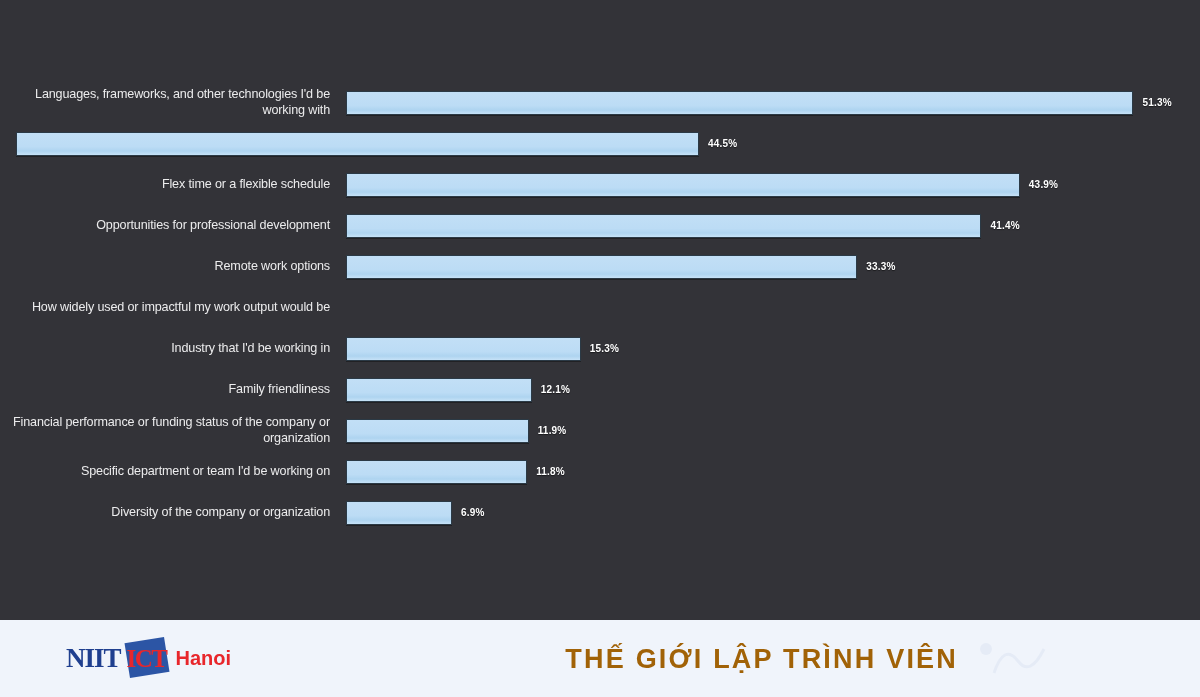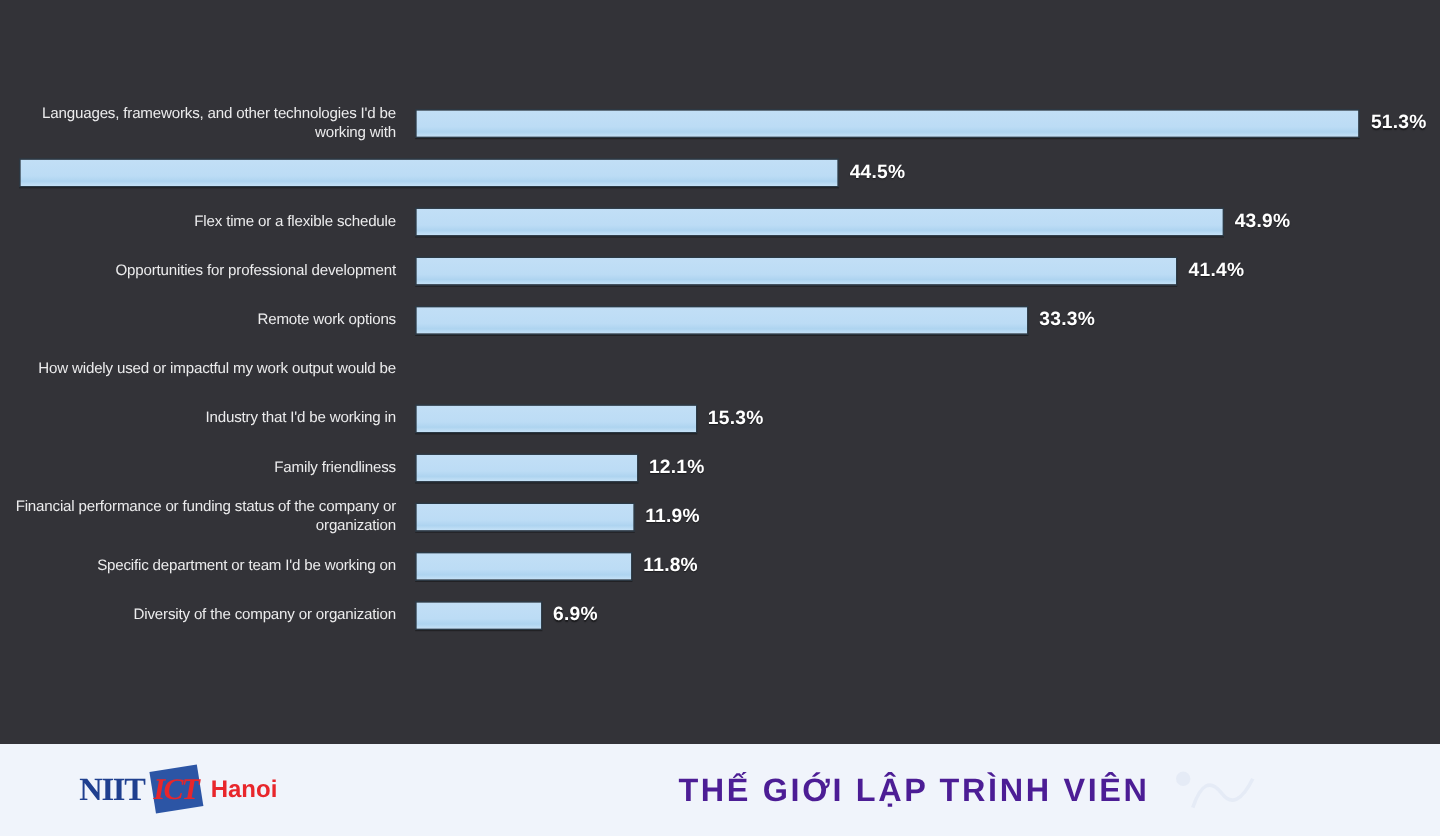--- a/index.html
+++ b/index.html
@@ -73,21 +73,21 @@
     height: 24px;
     background: linear-gradient(180deg, #c2dff6 0%, #bcdcf5 62%, #aed4f0 82%, #c6e2f7 100%);
     border: 1px solid #2b3a46;
     box-sizing: border-box;
     box-shadow: 0 1px 0 rgba(0,0,0,0.35);
   }
 
   .bar-value {
     margin-left: 9px;
     color: #ffffff;
-    font-size: 16px;
+    font-size: 10px;
     font-weight: bold;
     letter-spacing: 0.2px;
     white-space: nowrap;
     text-shadow: 0 1px 1px rgba(0,0,0,0.5);
     font-family: "Liberation Sans", "DejaVu Sans", sans-serif;
     text-align: center;
   }
 
   
   .footer {
@@ -121,21 +121,20 @@
     color: #1f3f8f;
     letter-spacing: -1px;
     line-height: 1;
   }
   .logo-mark {
     position: relative;
     width: 48px;
     height: 40px;
     margin-left: 2px;
     margin-right: 2px;
-    font-style: italic;
   }
   .logo-mark .tile {
     position: absolute;
     left: 4px;
     top: 2px;
     width: 40px;
     height: 35px;
     background: #2c55a5;
     transform: rotate(-9deg);
   }
@@ -162,21 +161,21 @@
   }
 
   .tagline {
     position: absolute;
     right: 158px;
     top: 50%;
     transform: translateY(-50%);
     font-family: "Liberation Sans", "DejaVu Sans", sans-serif;
     font-weight: bold;
     font-size: 27px;
-    color: #4c1d95;
+    color: #a16207;
     letter-spacing: 2.2px;
     white-space: nowrap;
   }
 
   .watermark {
     position: absolute;
     right: 52px;
     bottom: 10px;
     width: 90px;
     height: 52px;

